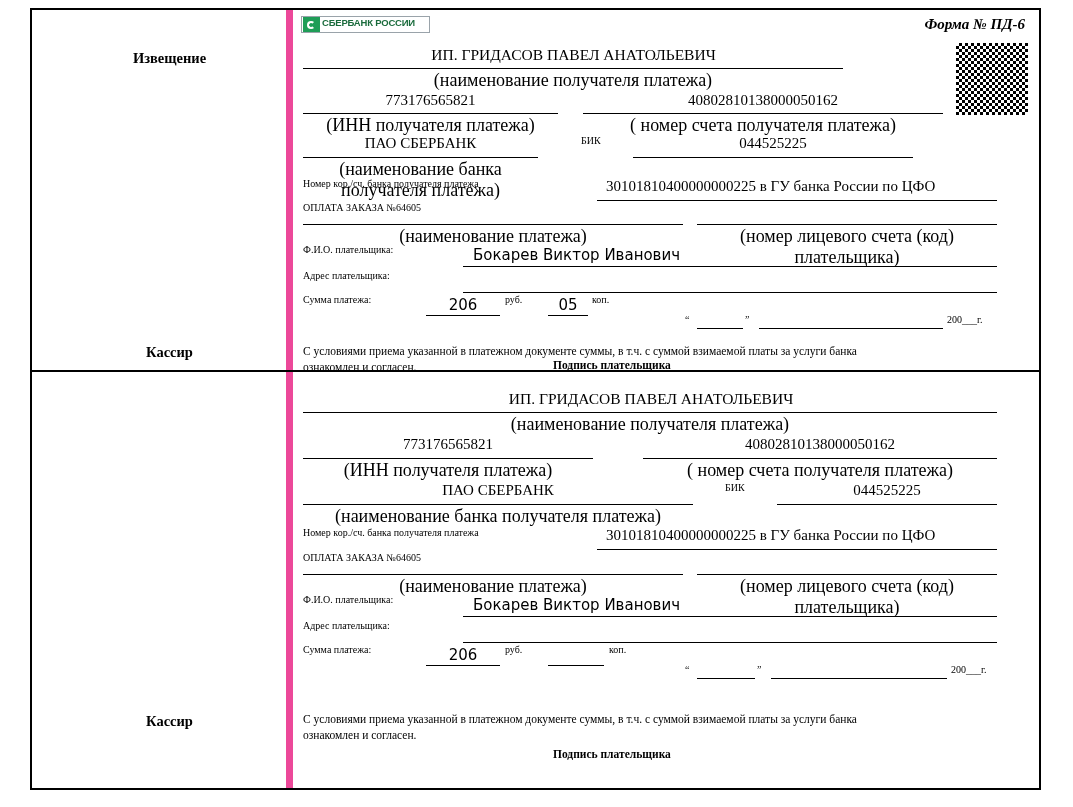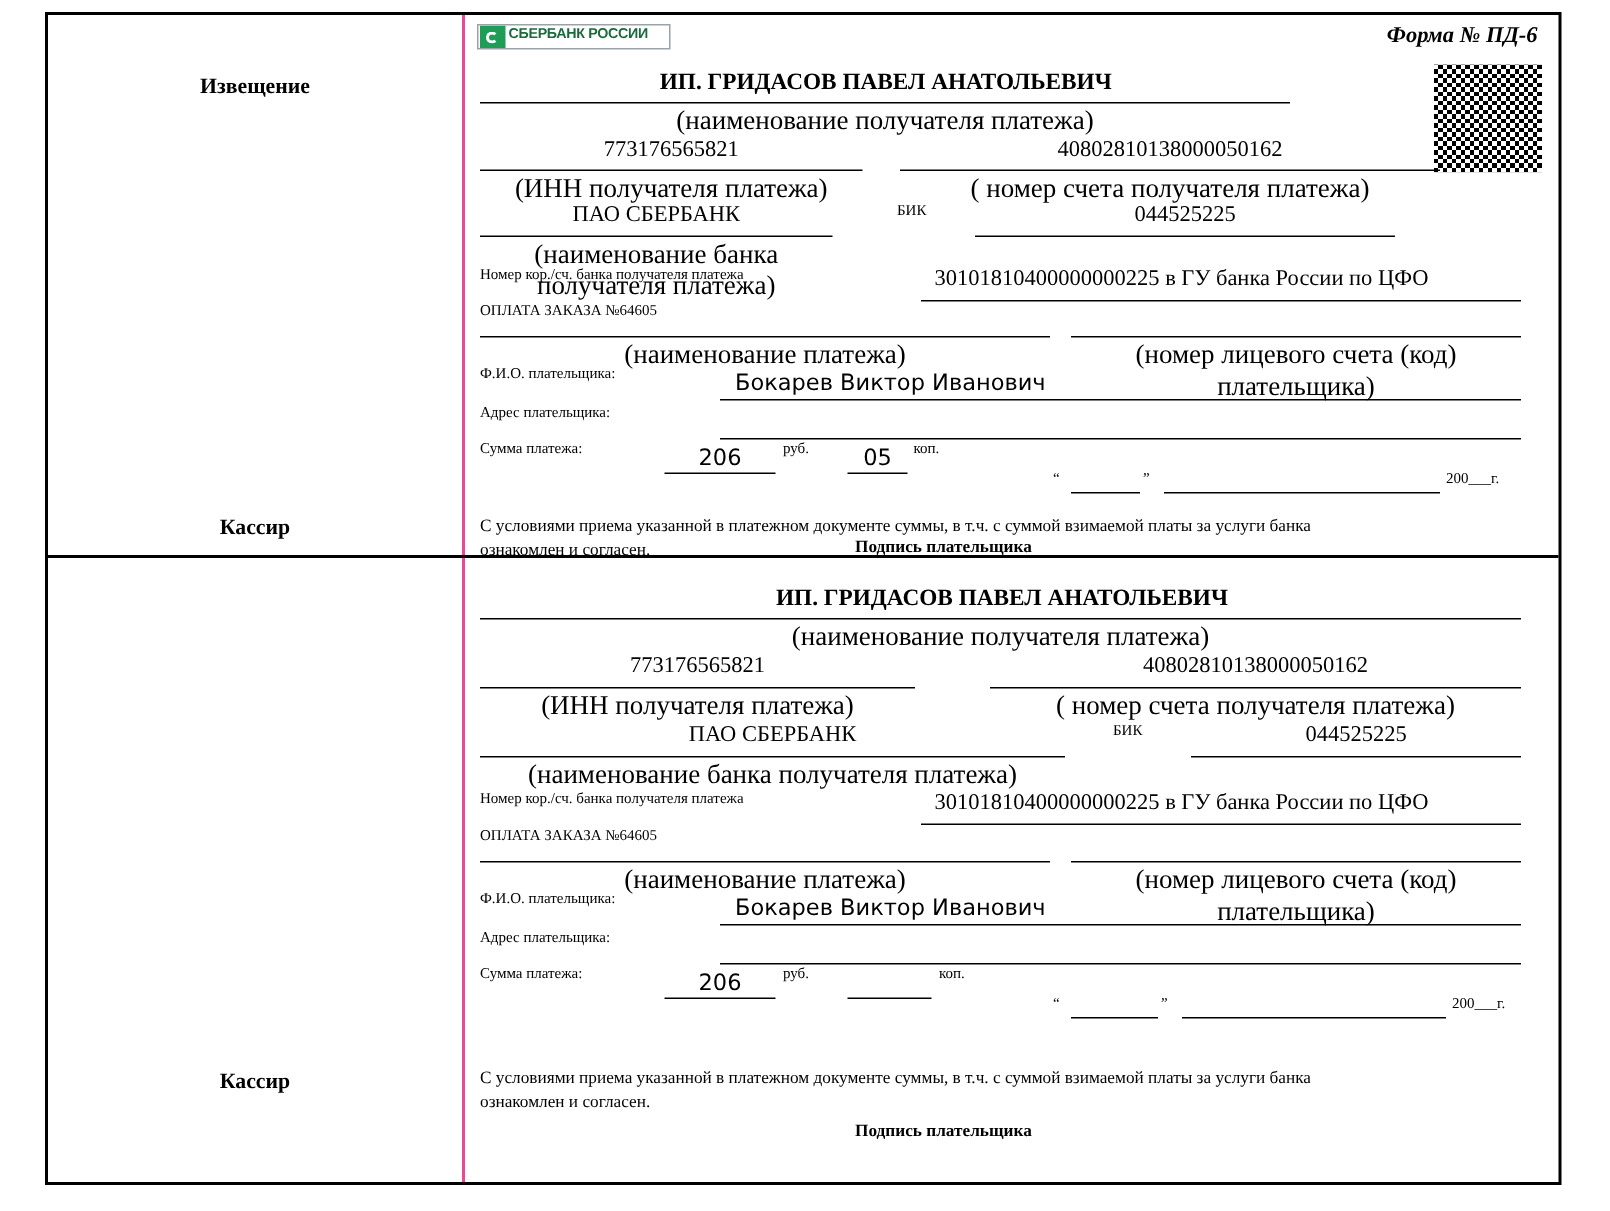--- a/index.html
+++ b/index.html
@@ -33,25 +33,26 @@
   }
   .half-top {
     height: 362px;
     border-bottom: 2px solid #000;
   }
   .half-bottom {
     height: 416px;
   }
 
   .stub {
-    width: 278px;
-    border-right: 2px solid #ec4899;
+    width: 240px;
+    border-right: 7px solid #ec4899;
     box-sizing: border-box;
     position: relative;
     flex: none;
+    margin-left: 21px;
   }
   .stub-label {
     position: absolute;
     width: 100%;
     text-align: center;
     font-weight: bold;
     font-size: 14.5px;
     font-family: "Liberation Serif", serif;
   }
   .stub-izv { top: 40px; }
@@ -125,21 +126,21 @@
     background:
       repeating-linear-gradient(90deg, #000 0 3px, #fff 3px 6px),
       repeating-linear-gradient(0deg, #000 0 3px, #fff 3px 6px);
     background-blend-mode: difference;
     border: 3px solid #fff;
     box-sizing: content-box;
   }
 
   .payee-name {
     position: absolute;
-    font-weight: bold;
+    font-weight: normal;
     font-size: 15.5px;
     text-align: center;
   }
 
   .cap {
     position: absolute;
     font-size: 18px;
     text-align: center;
   }
   .lbl {

